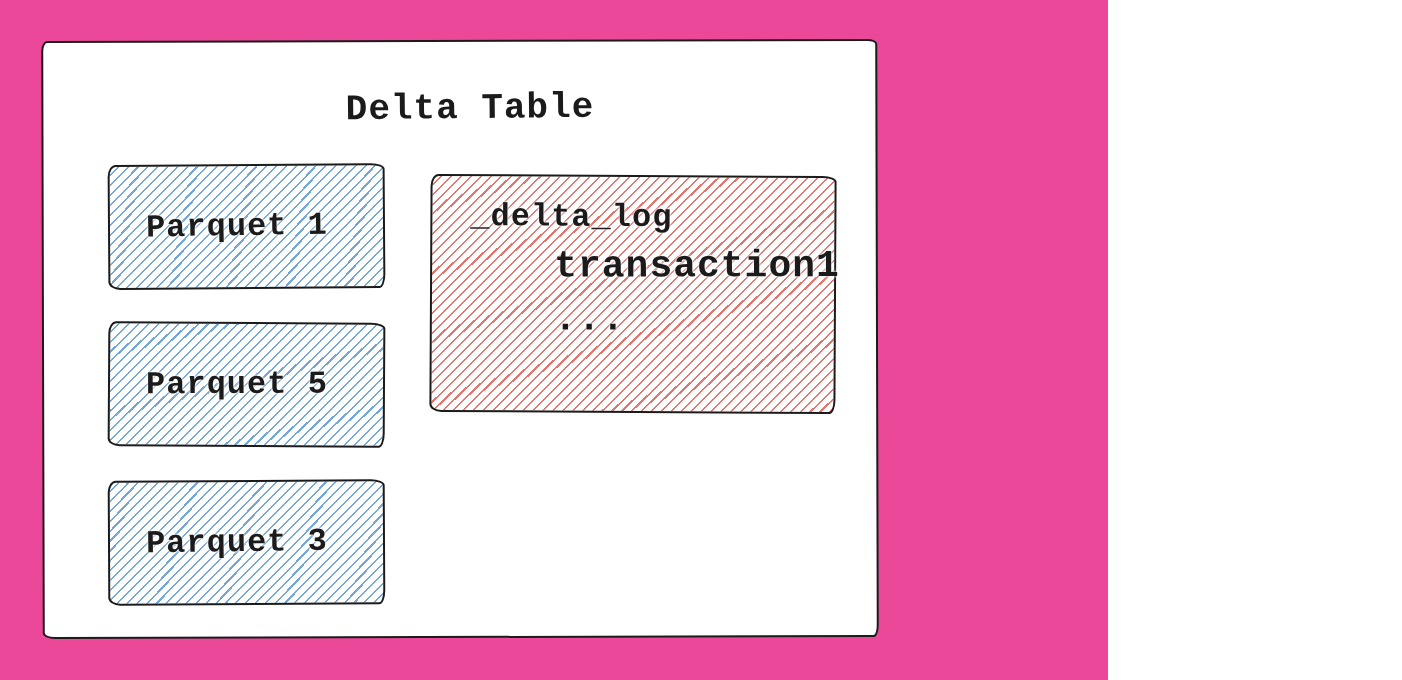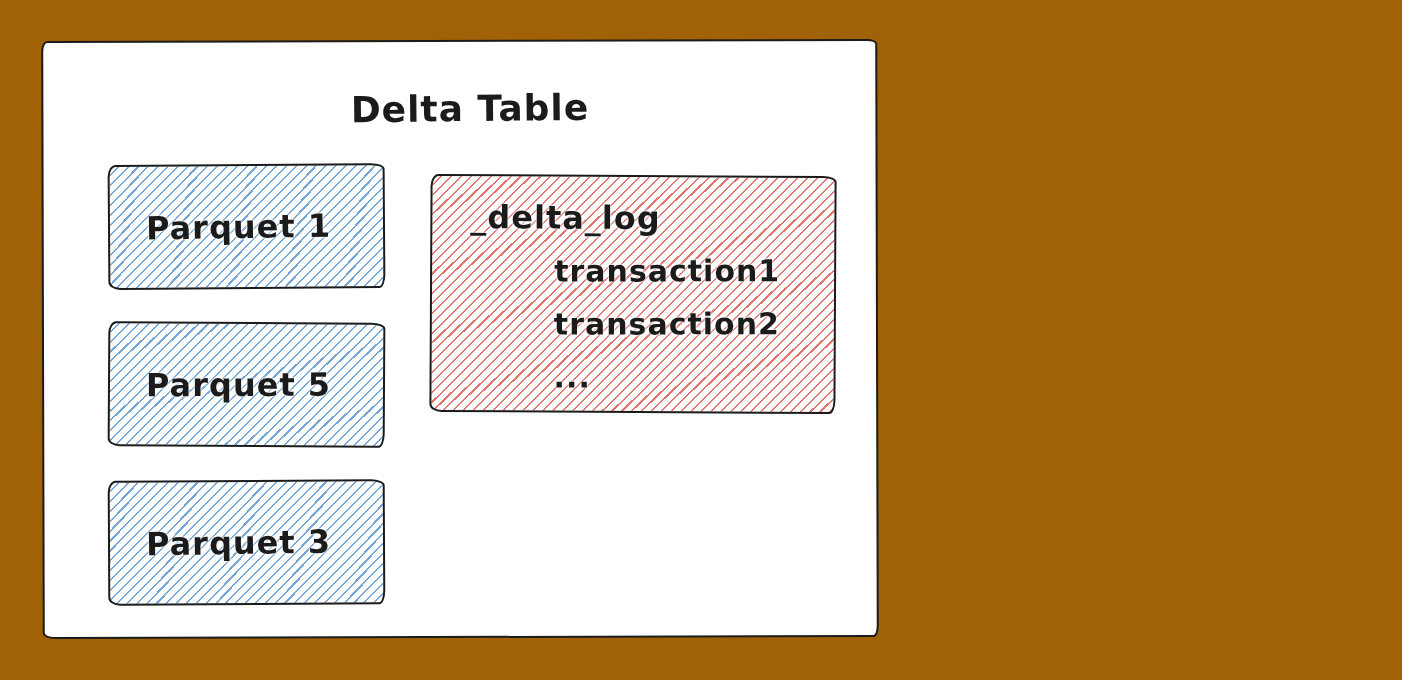--- a/index.html
+++ b/index.html
@@ -8,24 +8,25 @@
     --ink: #1b1b1b;
   }
   * { margin: 0; padding: 0; box-sizing: border-box; }
   html, body {
     background: #ffffff;
     font-family: "DejaVu Sans", "Liberation Sans", sans-serif;
     color: var(--ink);
   }
   .canvas {
     position: relative;
-    width: 1402px;
+    width: 1108px;
     height: 680px;
-    background: #a16207;
+    background: #ec4899;
     overflow: hidden;
+    font-family: Liberation Mono, monospace;
   }
   
   .frame {
     position: absolute;
     left: 42px;
     top: 40px;
     width: 836px;
     height: 598px;
     border: 2.5px solid var(--ink);
     border-radius: 6px 10px 5px 12px / 10px 5px 12px 6px;
@@ -96,26 +97,25 @@
     text-shadow: 0 0 2px #ffffff, 0 0 4px #ffffff;
   }
   .delta-log-entries {
     margin-top: 8px;
     padding-left: 84px;
     display: flex;
     flex-direction: column;
     gap: 10px;
   }
   .delta-log-entry {
-    font-size: 30px;
+    font-size: 38px;
     font-weight: bold;
     letter-spacing: 1px;
     text-shadow: 0 0 2px #ffffff, 0 0 4px #ffffff;
     transform: rotate(-0.4deg);
-    margin-top: 8px;
   }
 </style>
 </head>
 <body>
 
 <div class="canvas">
 
   <div class="frame"></div>
 
   <div class="title">Delta Table</div>
@@ -129,18 +129,17 @@
   </div>
 
   <div class="sketch-box parquet parquet-3">
     <span class="parquet-label">Parquet 3</span>
   </div>
 
   <div class="sketch-box delta-log">
     <div class="delta-log-label">_delta_log</div>
     <div class="delta-log-entries">
       <div class="delta-log-entry">transaction1</div>
-      <div class="delta-log-entry">transaction2</div>
       <div class="delta-log-entry">...</div>
     </div>
   </div>
 
 </div>
 
 </body></html>

